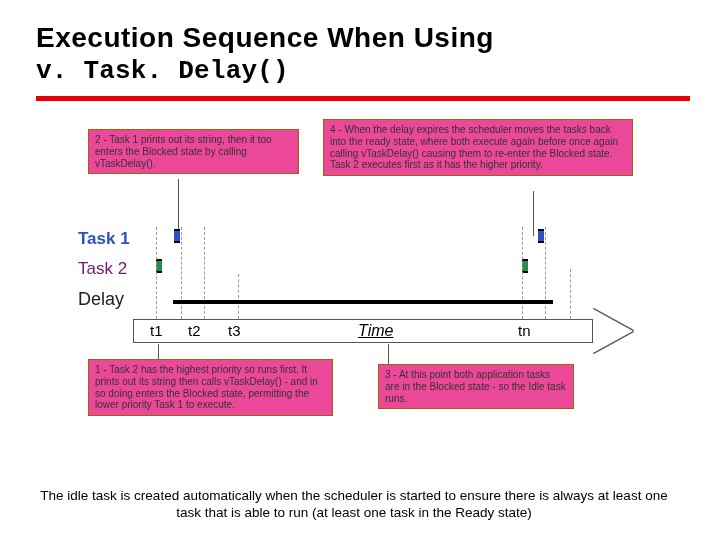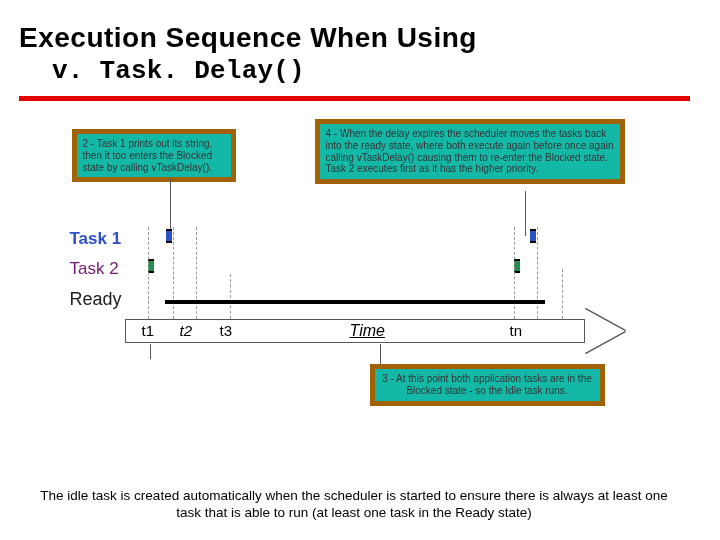--- a/index.html
+++ b/index.html
@@ -1,23 +1,23 @@
 <!DOCTYPE html>
 <html><head>
 <meta charset="utf-8">
 <style>
   * { box-sizing: border-box; margin: 0; padding: 0; }
   body { width: 720px; height: 540px; background: #fff; font-family: Arial, Helvetica, sans-serif; color: #000; position: relative; }
-  .slide { padding: 22px 30px 10px 19px; }
+  .slide { padding: 22px 30px 10px 36px; }
   .title-wrap { margin-bottom: 6px; }
   .title-line1 { font-size: 28px; font-weight: 900; letter-spacing: .5px; }
-  .title-line2 { font-family: "Courier New", monospace; font-size: 26px; font-weight: 900; letter-spacing: .2px; margin-top: 2px; margin-left: 33px; }
+  .title-line2 { font-family: "Courier New", monospace; font-size: 26px; font-weight: 900; letter-spacing: .2px; margin-top: 2px; }
   .red-rule { height: 5px; background: #e60000; margin: 10px 0 18px 0; }
   .diagram { position: relative; width: 570px; height: 310px; margin: 0 auto; }
-  .callout { position: absolute; background: #14b8a6; border: 5px solid #a16207; padding: 4px 6px; font-size: 10px; line-height: 1.18; color: #333; }
+  .callout { position: absolute; background: #ec4899; border: 1px solid #a16207; padding: 4px 6px; font-size: 10px; line-height: 1.18; color: #333; }
   .lbl-task1  { position: absolute; left: 0;  top: 110px; font-size: 17px; color: #2b50c7; font-weight: 700; }
   .lbl-task2  { position: absolute; left: 0;  top: 140px; font-size: 17px; color: #701a75; font-weight: 500; }
   .lbl-idle   { position: absolute; left: 0;  top: 170px; font-size: 18px; color: #222; }
   .idle-line  { position: absolute; left: 95px; top: 181px; width: 380px; height: 4px; background: #000; }
   .dashed-v   { position: absolute; border-left: 1px dashed #9a9a9a; }
   .t1-tick    { position: absolute; width: 6px; background: #2b50c7; border-top: 2px solid #000; border-bottom: 2px solid #000; }
   .t2-tick    { position: absolute; width: 6px; background: #1f8f49; border-top: 2px solid #000; border-bottom: 2px solid #000; }
   .arrow-body { position: absolute; left: 55px; top: 200px; width: 460px; height: 24px; border: 1px solid #555; background: #fff; display: flex; align-items: center; }
   .arrow-head { position: absolute; left: 515px; top: 190px; width: 0; height: 0; border-top: 22px solid transparent; border-bottom: 22px solid transparent; border-left: 40px solid #fff; filter: drop-shadow(1px 0 0 #555) drop-shadow(0 1px 0 #555) drop-shadow(0 -1px 0 #555); }
   .tick-lbl   { position: absolute; font-size: 15px; top: 203px; color: #000; }
@@ -31,54 +31,55 @@
 
 <div class="slide">
   <div class="title-wrap">
     <div class="title-line1">Execution Sequence When Using</div>
     <div class="title-line2">v. Task. Delay()</div>
   </div>
   <div class="red-rule"></div>
 
   <div class="diagram">
 
-    <div class="callout" style="left:2px; top:10px; width:164px;">2 - Task 1 prints out its string, then it too enters the Blocked state by calling vTaskDelay().</div>
+    <div class="callout" style="left:10px; top:10px; width:211px;">2 - Task 1 prints out its string, then it too enters the Blocked state by calling vTaskDelay().</div>
     <div class="leader" style="left:100px; top:60px; height:50px;"></div>
 
     <div class="callout" style="left:245px; top:0px; width:310px;">4 - When the delay expires the scheduler moves the tasks back into the ready state, where both execute again before once again calling vTaskDelay() causing them to re-enter the Blocked state. Task 2 executes first as it has the higher priority.</div>
     <div class="leader" style="left:455px; top:72px; height:45px;"></div>
 
     <div class="lbl-task1">Task 1</div>
     <div class="lbl-task2">Task 2</div>
-    <div class="lbl-idle">Ready</div>
+    <div class="lbl-idle">Delay</div>
 
     <div class="t1-tick" style="left:96px;  top:110px; height:14px;"></div>
     <div class="t2-tick" style="left:78px;  top:140px; height:14px;"></div>
     <div class="t1-tick" style="left:460px; top:110px; height:14px;"></div>
     <div class="t2-tick" style="left:444px; top:140px; height:14px;"></div>
 
     <div class="dashed-v" style="left:78px;  top:108px; height:92px;"></div>
     <div class="dashed-v" style="left:103px; top:108px; height:92px;"></div>
     <div class="dashed-v" style="left:126px; top:108px; height:92px;"></div>
     <div class="dashed-v" style="left:160px; top:155px; height:45px;"></div>
     <div class="dashed-v" style="left:444px; top:108px; height:92px;"></div>
     <div class="dashed-v" style="left:467px; top:108px; height:92px;"></div>
     <div class="dashed-v" style="left:492px; top:150px; height:50px;"></div>
 
     <div class="idle-line"></div>
 
     <div class="arrow-body"></div>
     <div class="arrow-head"></div>
     <div class="tick-lbl" style="left:72px;">t1</div>
-    <div class="tick-lbl" style="left:110px;font-style:italic;">t2</div>
+    <div class="tick-lbl" style="left:110px;">t2</div>
     <div class="tick-lbl" style="left:150px;">t3</div>
     <div class="tick-time">Time</div>
     <div class="tick-tn">tn</div>
 
+    <div class="callout" style="left:10px; top:240px; width:245px;">1 - Task 2 has the highest priority so runs first. It prints out its string then calls vTaskDelay() - and in so doing enters the Blocked state, permitting the lower priority Task 1 to execute.</div>
     <div class="leader" style="left:80px; top:225px; height:15px;"></div>
 
-    <div class="callout" style="left:300px; top:245px; width:235px;text-align:center;">3 - At this point both application tasks are in the Blocked state - so the Idle task runs.</div>
+    <div class="callout" style="left:300px; top:245px; width:196px;">3 - At this point both application tasks are in the Blocked state - so the Idle task runs.</div>
     <div class="leader" style="left:310px; top:225px; height:20px;"></div>
 
   </div>
 </div>
 
 <div class="caption">The idle task is created automatically when the scheduler is started to ensure there is always at least one task that is able to run (at least one task in the Ready state)</div>
 
 </body></html>

